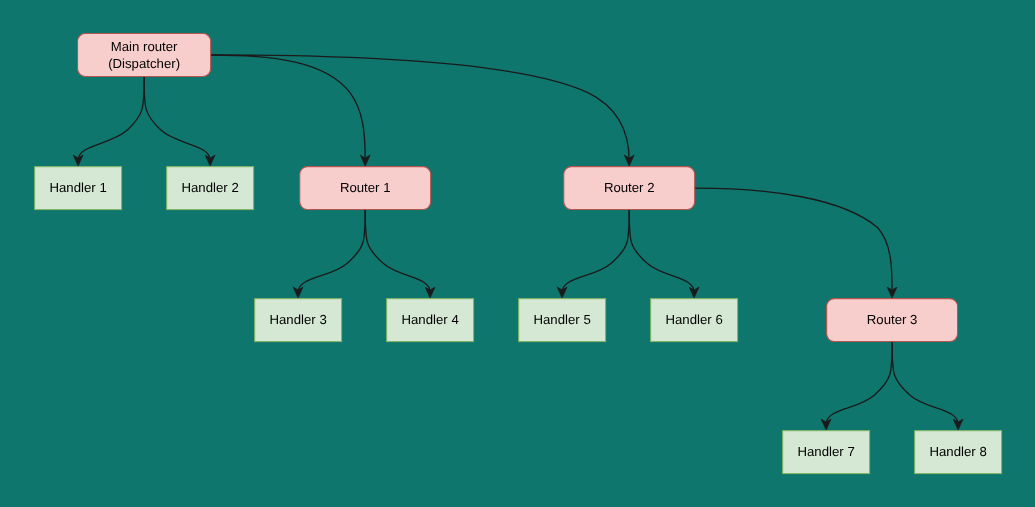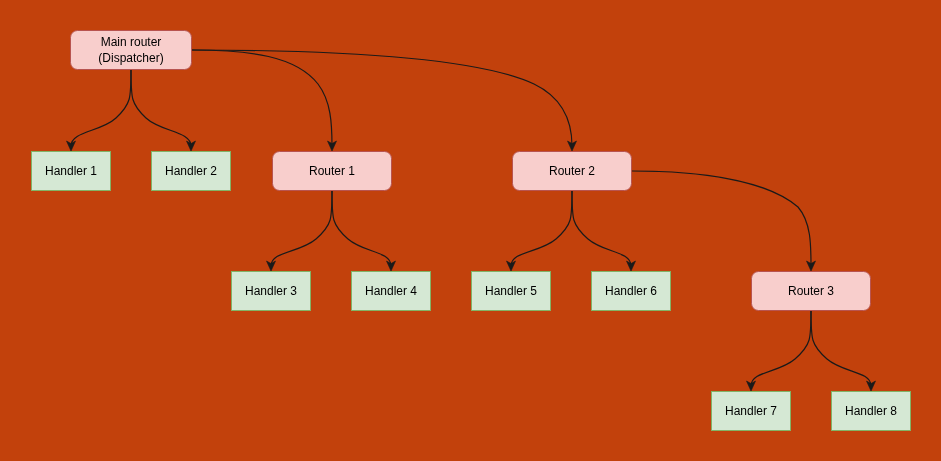--- a/index.html
+++ b/index.html
@@ -10,21 +10,21 @@
   body {
     width: 941px;
     height: 461px;
     font-family: "Liberation Sans", sans-serif;
     overflow: hidden;
   }
   #diagram-canvas {
     position: relative;
     width: 941px;
     height: 461px;
-    background: #c2410c;
+    background: #0f766e;
   }
   svg.diagram-svg {
     position: absolute;
     top: 0;
     left: 0;
     width: 941px;
     height: 461px;
     display: block;
   }
   .node-rect {

